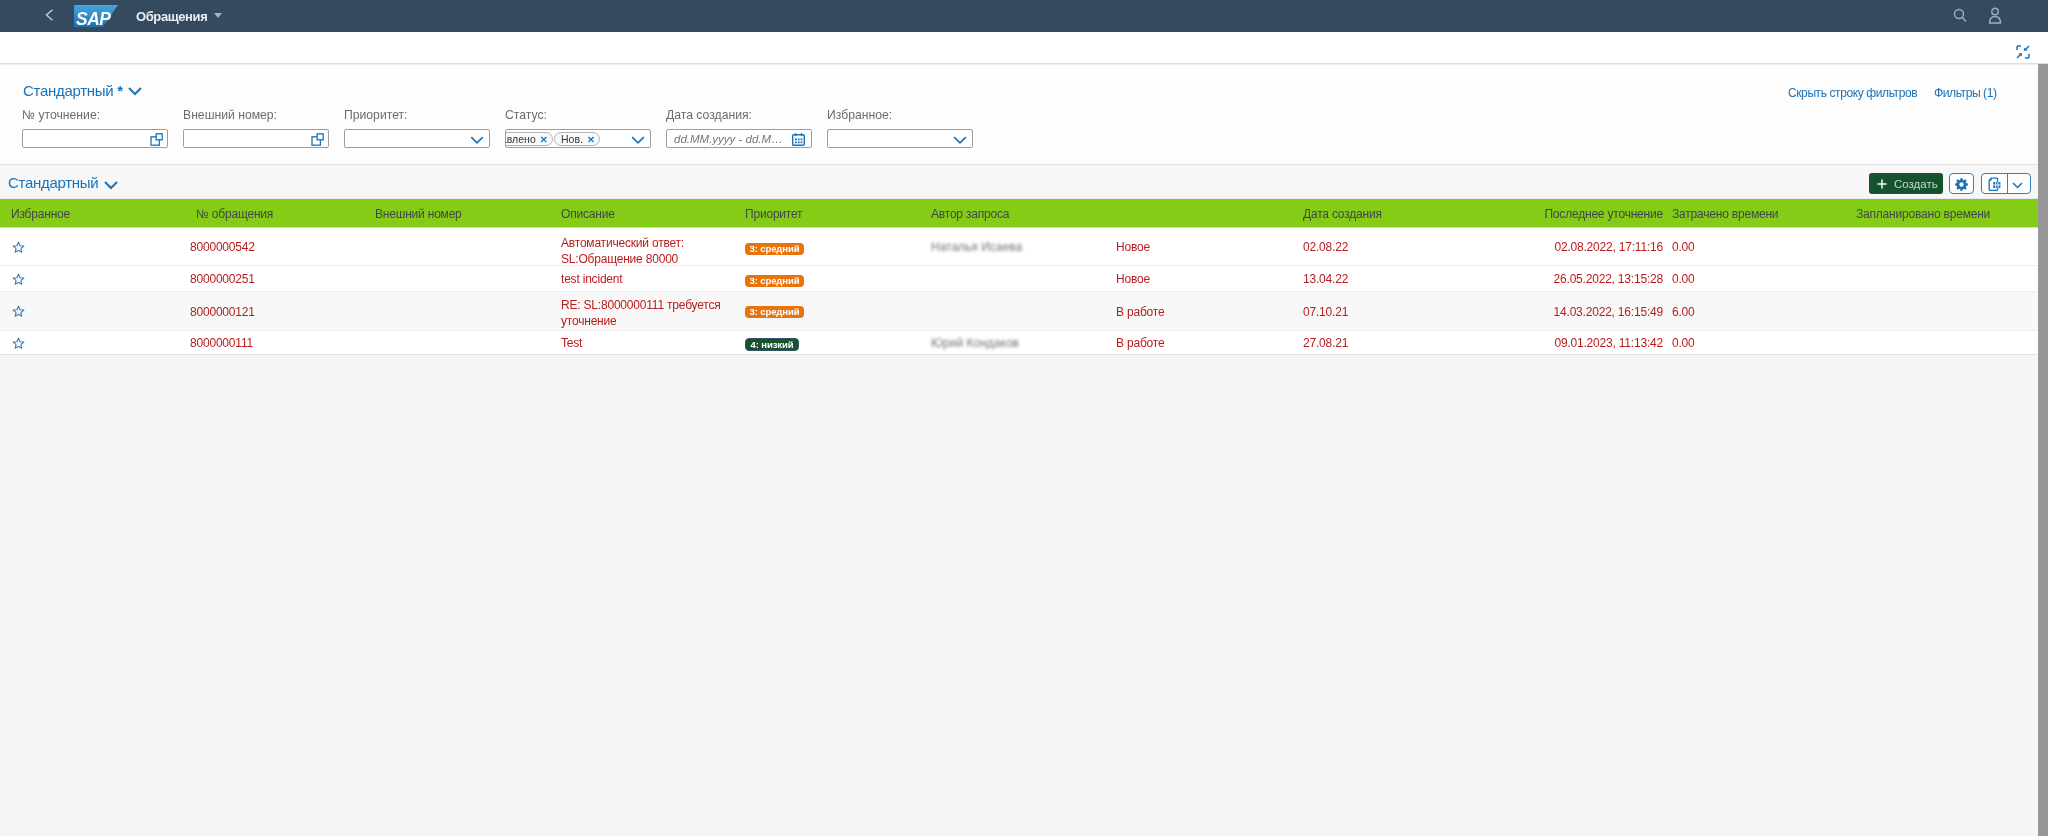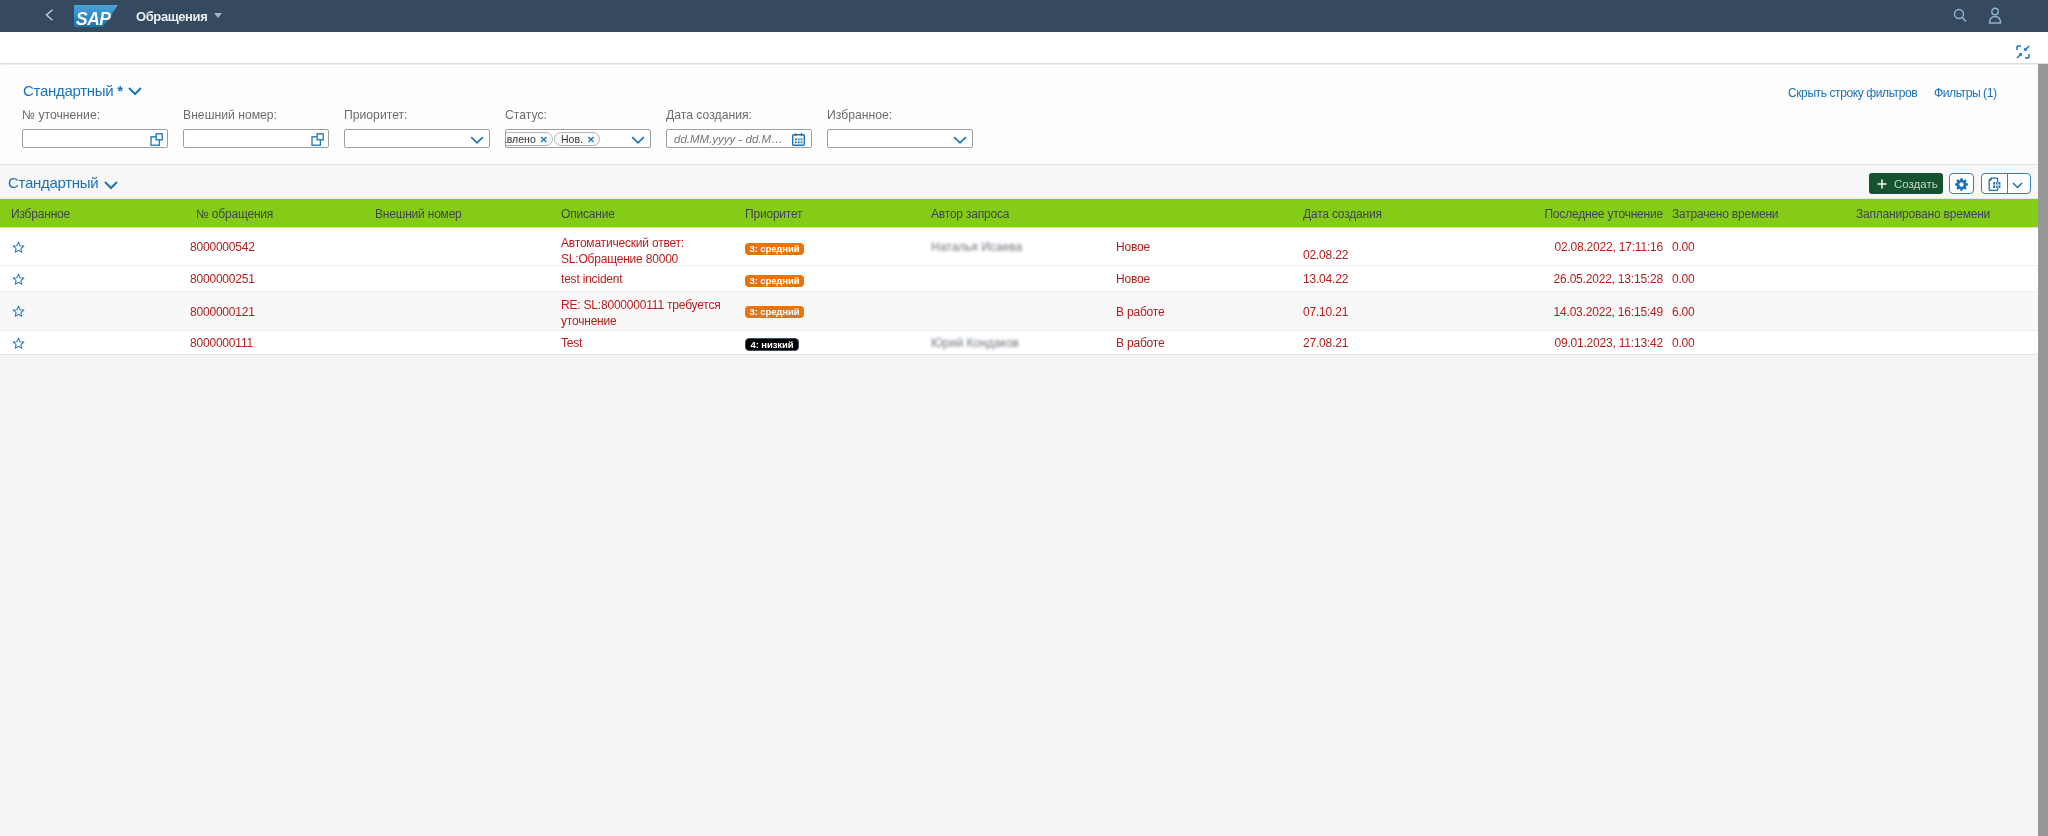--- a/index.html
+++ b/index.html
@@ -24,21 +24,21 @@
 .finput { top:129px; width:146px; height:19px; border:1px solid #9b9fa4; border-radius:2px; background:#fff; position:absolute; }
 
 #ttoolbar { left:0; top:166px; width:2038px; height:33px; background:#f7f7f7; border-bottom:1px solid #e8e8e8; }
 #variant2 { left:8px; top:174px; font-size:15px; letter-spacing:-0.3px; color:#1a73b8; }
 #theader { left:0; top:199px; width:2038px; height:29px; background:#84cc16; border-bottom:1px solid #d8d8d8; }
 .hcell { position:absolute; top:8px; font-size:12px; letter-spacing:-0.2px; color:#42474c; }
 .row { position:absolute; left:0; width:2038px; background:#fff; border-bottom:1px solid #ededed; }
 .cell { position:absolute; font-size:12px; letter-spacing:-0.2px; color:#b91c1c; }
 .badge { position:absolute; height:12px; border-radius:4px; color:#fff; font-size:9.5px; font-weight:bold; line-height:12.5px; padding:0 4.5px; letter-spacing:-0.1px; }
 .bo { background:#e9730c; }
-.bg { background:#000000; border:1px solid #39506b; line-height:11px; height:13px; }
+.bg { background:#14532d; border:1px solid #39506b; line-height:11px; height:13px; }
 .blurname { position:absolute; font-size:12px; color:#4a5560; filter:blur(1.5px); opacity:0.8; }
 #belowtable { left:0; top:356px; width:2038px; height:480px; background:#f5f5f5; }
 #scrollbar { left:2038px; top:64px; width:10px; height:772px; background:#979797; }
 .chev { stroke:#1a73b8; stroke-width:2; fill:none; }
 .token { position:absolute; top:2px; height:14px; line-height:13px; border:1px solid #b0b4b8; border-radius:7px; background:#fafafa; font-size:10.5px; color:#32363a; padding:0 4px 0 6px; }
 .token .tx { color:#1a73b8; font-size:9.5px; margin-left:4px; font-weight:bold; }
 .btnborder { border:1px solid #3581bb; border-radius:4px; background:#fff; position:absolute; }
 .star { width:13px; height:13px; }
 </style>
 </head>
@@ -197,21 +197,21 @@
   <div class="row" style="top:331px;height:24px;border-bottom:1px solid #e4e4e4;"></div>
 
   <svg class="abs star" style="left:12px;top:241px;">
       <use href="#star"></use>
     </svg>
   <div class="cell" style="left:190px;top:240px;">8000000542</div>
   <div class="cell" style="left:561px;top:235px;line-height:16px;">Автоматический ответ:<br>SL:Обращение 80000</div>
   <div class="badge bo" style="left:745px;top:243px;">3: средний</div>
   <div class="blurname" style="left:931px;top:240px;">Наталья Исаева</div>
   <div class="cell" style="left:1116px;top:240px;">Новое</div>
-  <div class="cell" style="left:1303px;top:240px;margin-top:8px;">02.08.22</div>
+  <div class="cell" style="left:1303px;top:240px;">02.08.22</div>
   <div class="cell" style="right:385px;top:240px;">02.08.2022, 17:11:16</div>
   <div class="cell" style="left:1672px;top:240px;">0.00</div>
 
   <svg class="abs star" style="left:12px;top:273px;">
       <use href="#star"></use>
     </svg>
   <div class="cell" style="left:190px;top:272px;">8000000251</div>
   <div class="cell" style="left:561px;top:272px;">test incident</div>
   <div class="badge bo" style="left:745px;top:275px;">3: средний</div>
   <div class="cell" style="left:1116px;top:272px;">Новое</div>

